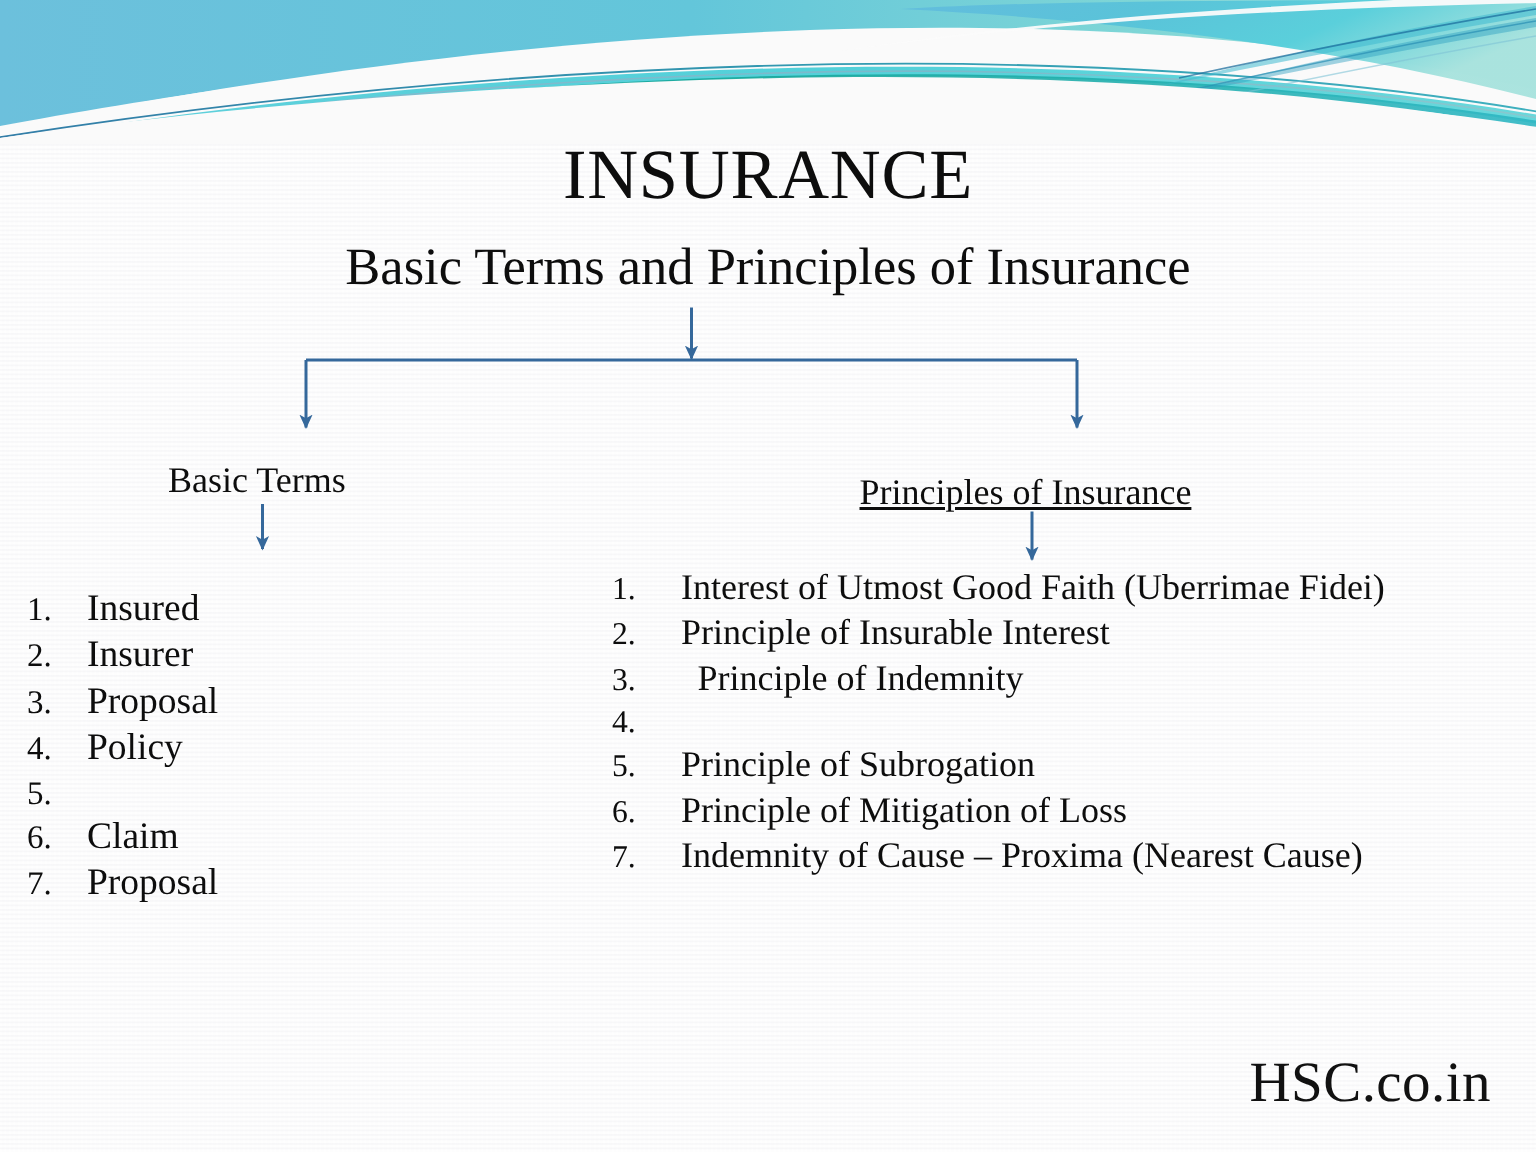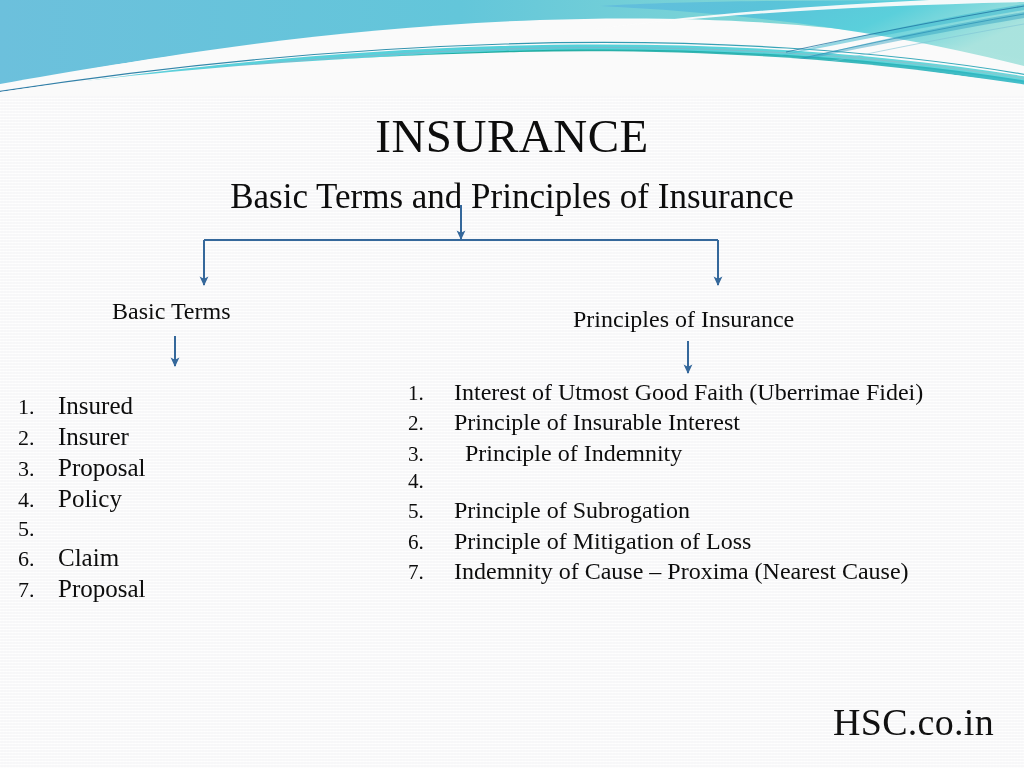--- a/index.html
+++ b/index.html
@@ -36,50 +36,51 @@
     height: 96px;
   }
 
   
   .title-block {
     position: absolute;
     left: 0;
     width: 1024px;
     text-align: center;
     color: #0d0d0d;
-    margin-top: 19px;
   }
   #slide-title {
     top: 93px;
     font-size: 47px;
     line-height: 1.05;
     letter-spacing: 0.5px;
   }
   #slide-subtitle {
     top: 159px;
     font-size: 35px;
     line-height: 1.1;
     text-align: center;
   }
 
   
   .branch-label {
     position: absolute;
     color: #0d0d0d;
     white-space: nowrap;
+    margin-top: 10px;
   }
   #branch-label-left {
     left: 112px;
     top: 298px;
     font-size: 24px;
   }
   #branch-label-right {
     left: 573px;
     top: 306px;
     font-size: 24px;
+    text-decoration: underline;
   }
 
   
   #connectors {
     position: absolute;
     top: 0;
     left: 0;
     width: 1024px;
     height: 768px;
     pointer-events: none;

